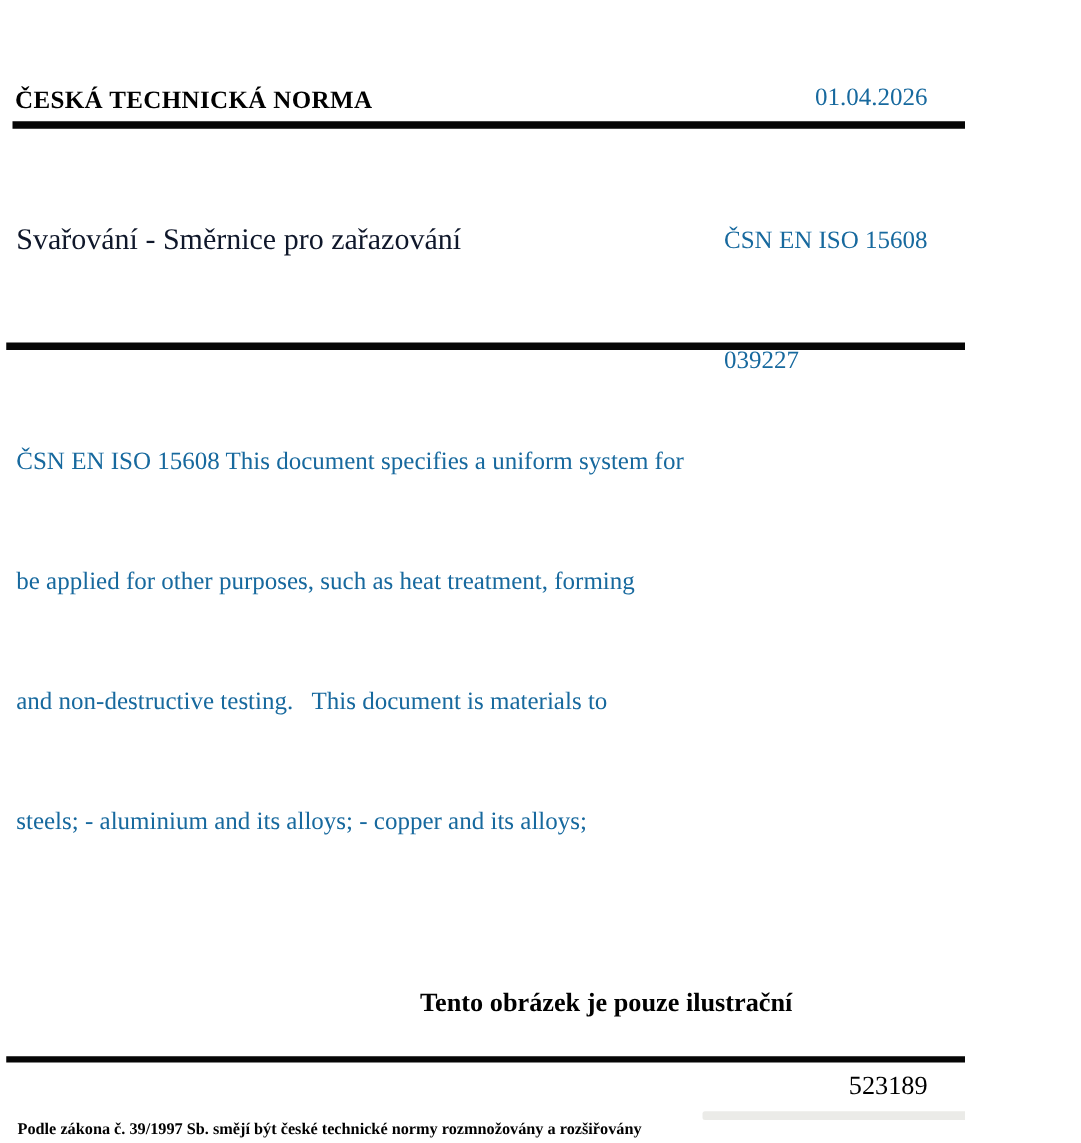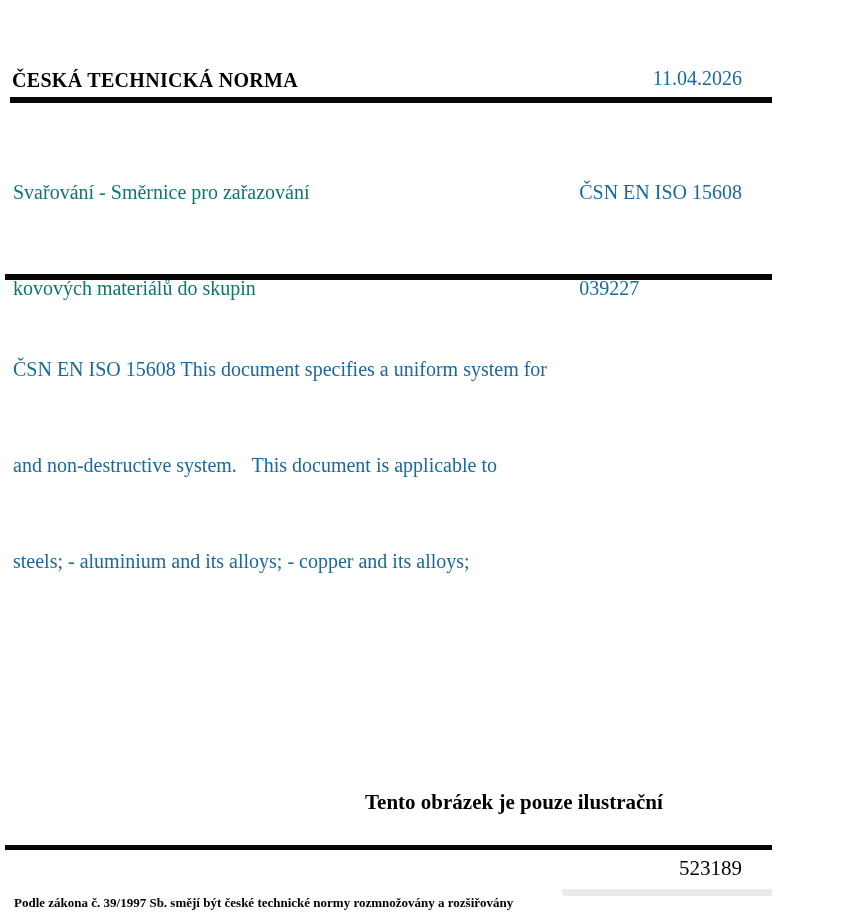--- a/index.html
+++ b/index.html
@@ -31,22 +31,22 @@
     color: #17699E;
     white-space: pre;
   }
   .rule { background: #060606; }
   .rule-top   { left: 10px; top: 97px;  width: 828px; height: 6px; }
   .rule-mid   { left: 5px;  top: 274px; width: 841px; height: 6px; }
   .rule-footer{ left: 5px;  top: 845px; width: 848px; height: 5px; }
 
   .std-name {
     left: 13px; top: 112px;
-    font-size: 20px;
-    color: #0f766e;
+    font-size: 24px;
+    color: #0f172a;
     line-height: 32px;
     white-space: pre;
   }
   .std-codes {
     right: 30px; top: 112px;
     font-size: 20px;
     color: #17699E;
     line-height: 32px;
     text-align: left;
     white-space: pre;
@@ -54,21 +54,21 @@
 
   .abstract {
     left: 13px; top: 289px;
     font-size: 20px;
     color: #17699E;
     line-height: 32px;
     white-space: pre;
   }
 
   .illustration-note {
-    left: 365px; top: 790px;
+    left: 336px; top: 790px;
     font-size: 21px;
     font-weight: bold;
     color: #010101;
     white-space: pre;
   }
 
   .legal {
     left: 14px; top: 859px;
     font-size: 13px;
     font-weight: bold;
@@ -89,39 +89,39 @@
     opacity: 0.8;
     border-radius: 2px;
   }
 </style>
 </head>
 <body>
 
 <div class="page">
 
   <div class="abs header-title">ČESKÁ TECHNICKÁ NORMA</div>
-  <div class="abs header-date">11.04.2026</div>
+  <div class="abs header-date">01.04.2026</div>
 
   <div class="abs rule rule-top"></div>
 
   <div class="abs std-name">
     <div>Svařování - Směrnice pro zařazování</div>
-    <div>kovových materiálů do skupin</div>
   </div>
 
   <div class="abs std-codes">
     <div>ČSN EN ISO 15608</div>
     <div>039227</div>
   </div>
 
   <div class="abs rule rule-mid"></div>
 
   <div class="abs abstract">
     <div>ČSN EN ISO 15608 This document specifies a uniform system for</div>
-    <div>and non-destructive system.   This document is applicable to</div>
+    <div>be applied for other purposes, such as heat treatment, forming</div>
+    <div>and non-destructive testing.   This document is materials to</div>
     <div>steels; - aluminium and its alloys; - copper and its alloys;</div>
     
     
   </div>
 
   <div class="abs illustration-note">Tento obrázek je pouze ilustrační</div>
 
   <div class="abs rule rule-footer"></div>
 
   <div class="abs legal">

